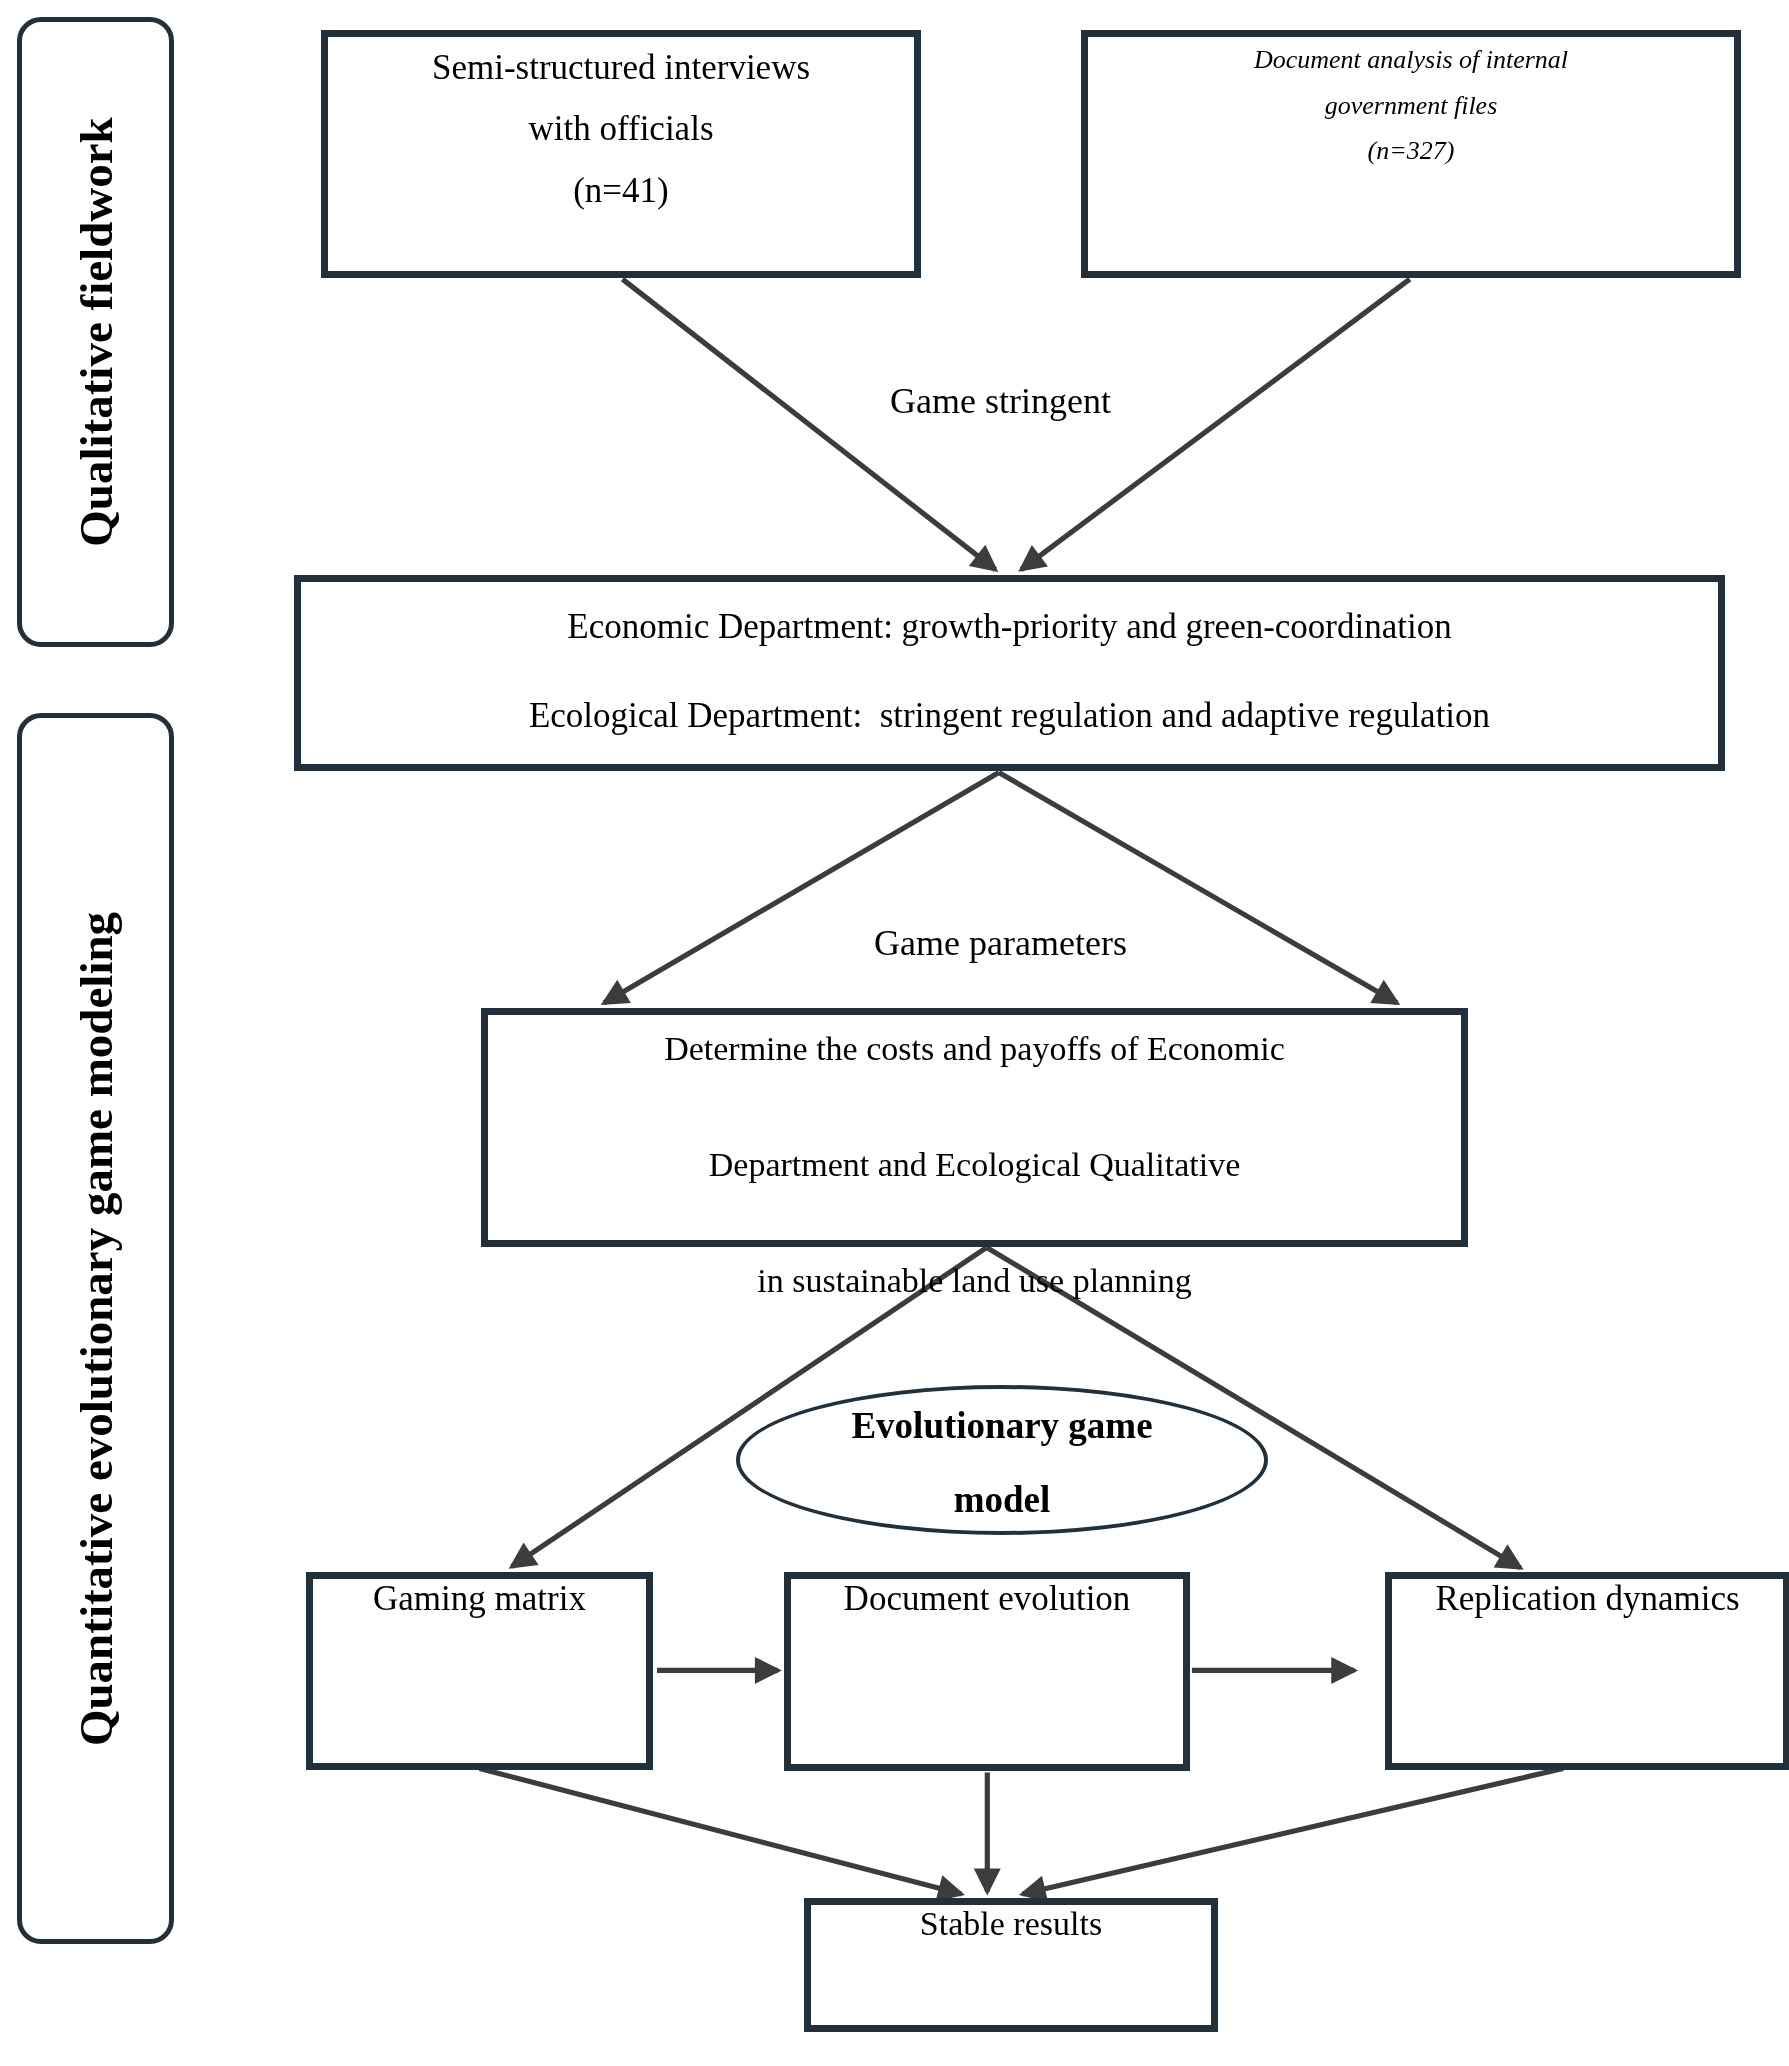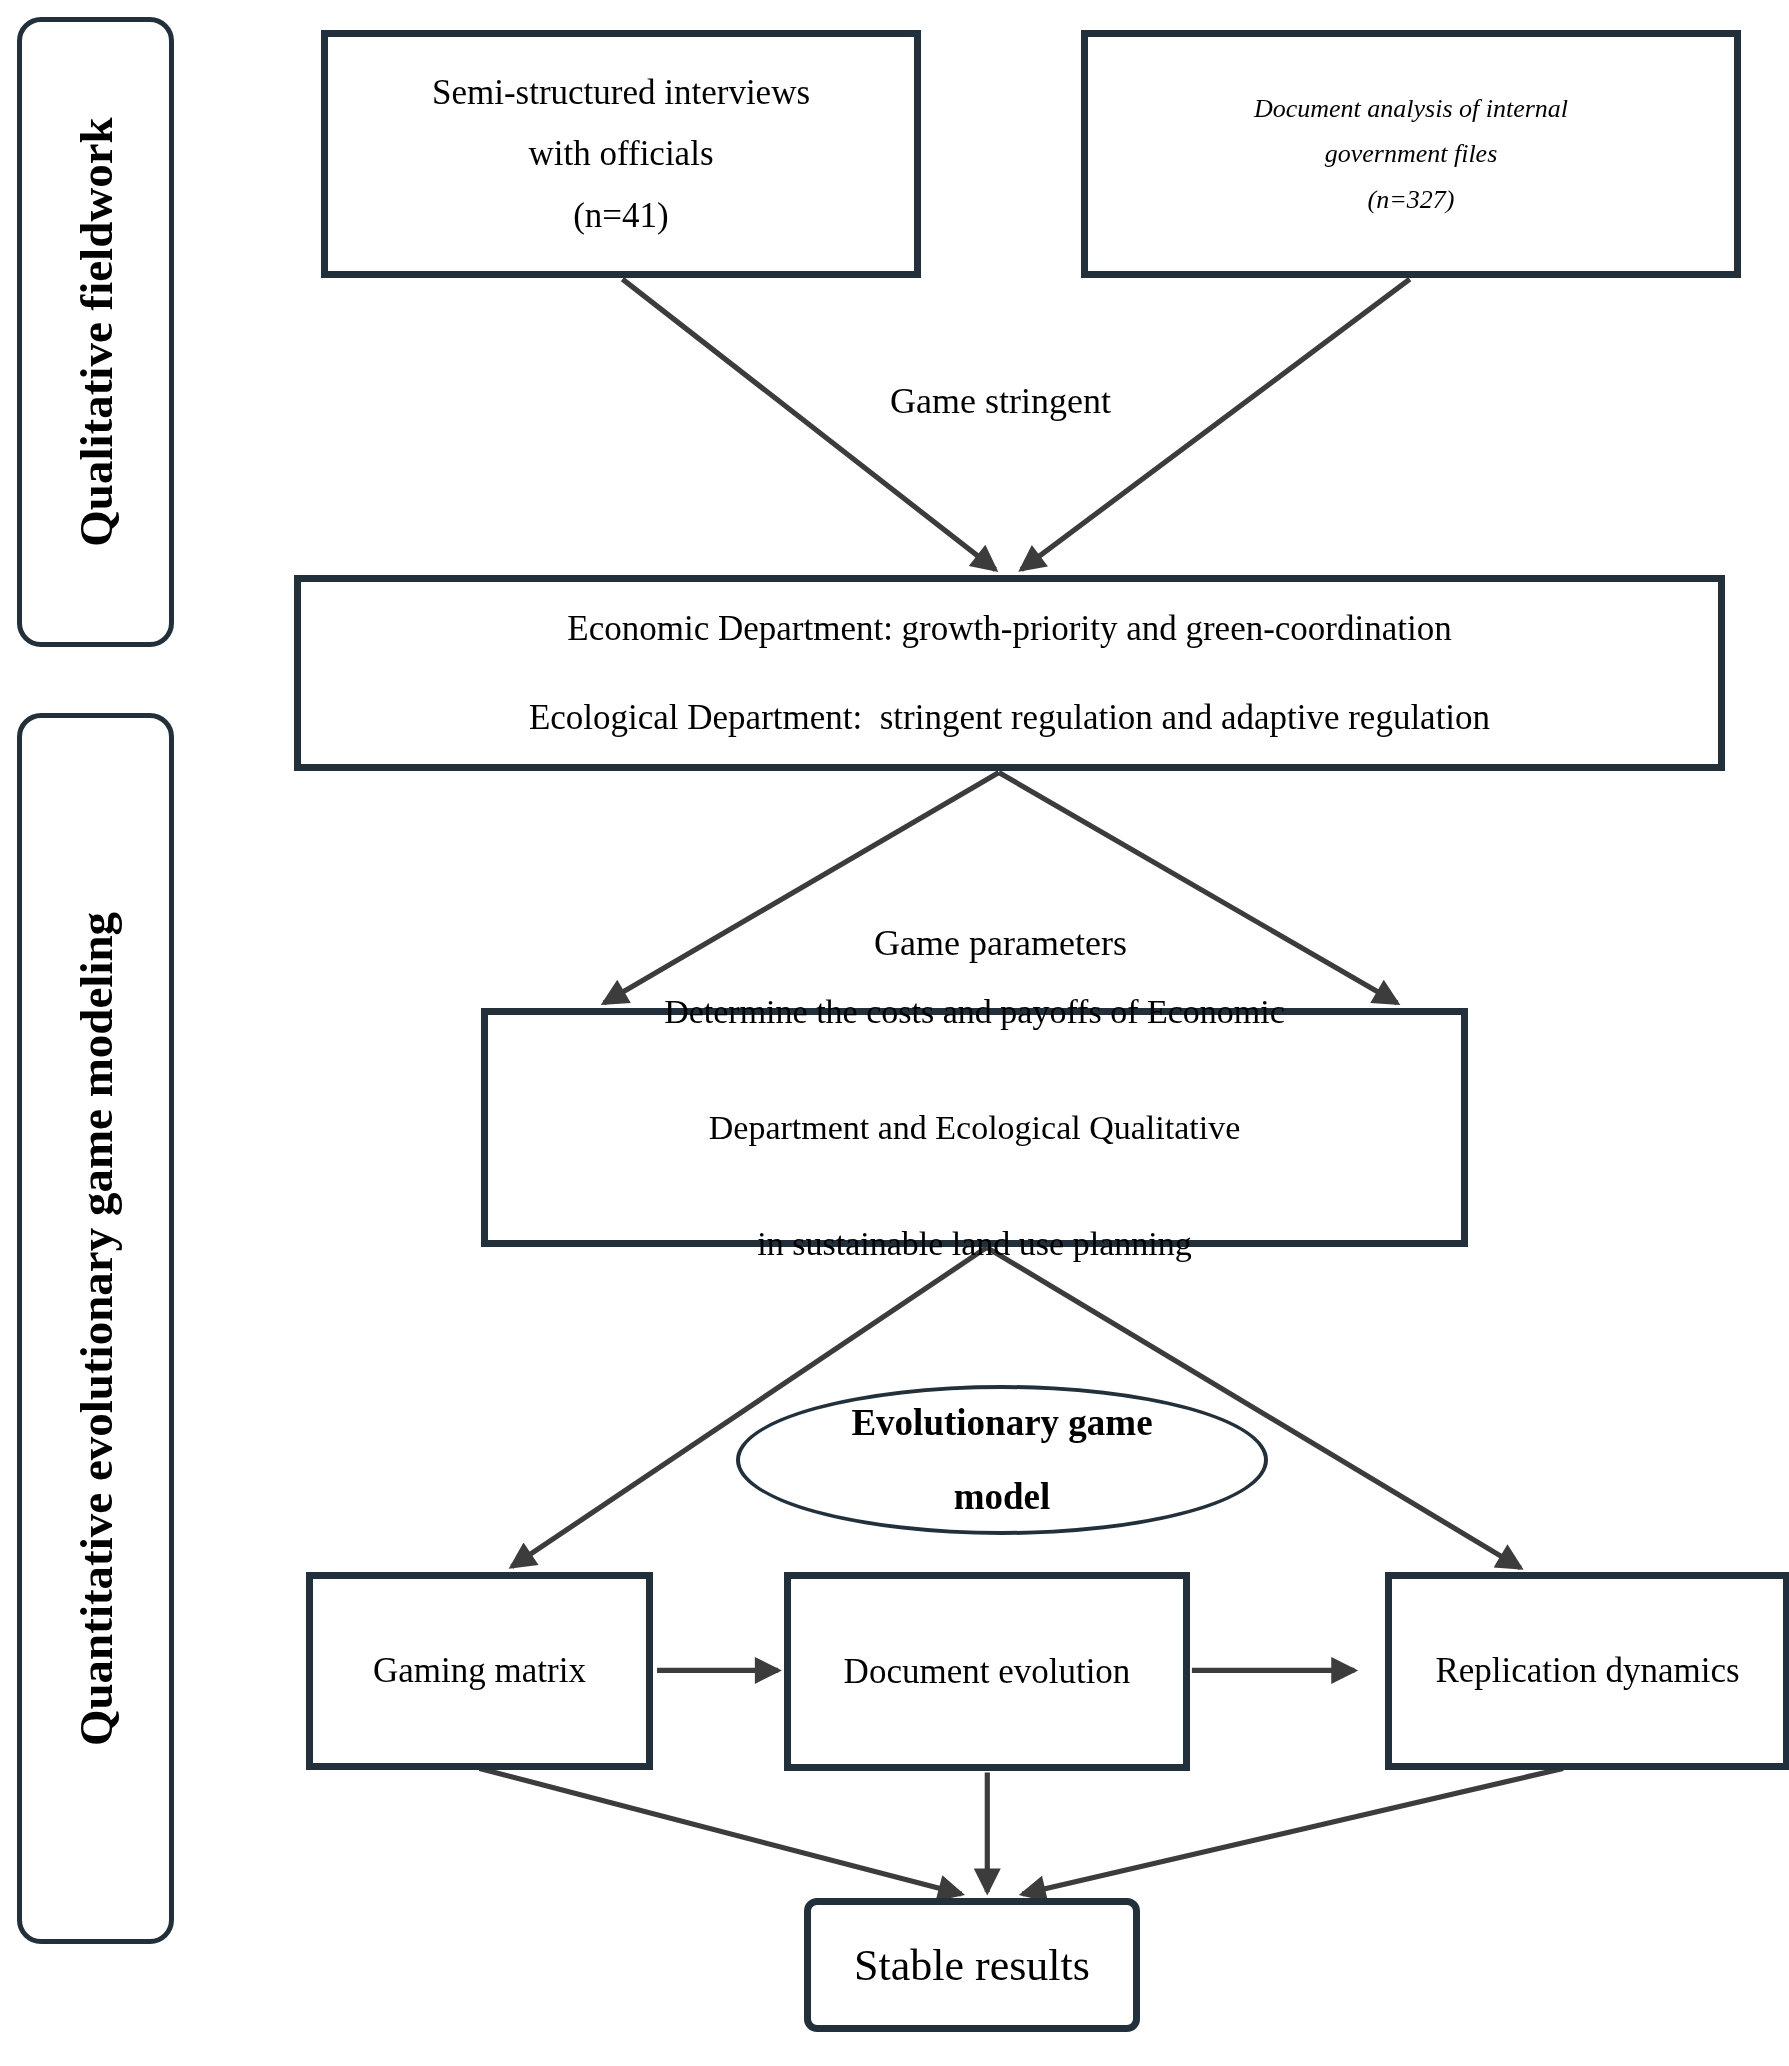--- a/index.html
+++ b/index.html
@@ -17,21 +17,21 @@
     color:var(--text);
     overflow:hidden;
   }
   #arrow-layer{position:absolute;left:0;top:0;width:1789px;height:2066px;}
   .fbox{
     position:absolute;
     box-sizing:border-box;
     border:7px solid var(--border);
     background:#ffffff;
     display:flex;flex-direction:column;
-    align-items:center;justify-content:center;
+    align-items:center;
     text-align:center;
   }
   .tline{white-space:pre;display:block;}
   .side{
     position:absolute;box-sizing:border-box;
     border:5.8px solid var(--border);
     border-radius:24px;
     background:#ffffff;
     display:flex;align-items:center;justify-content:center;
     overflow:visible;
@@ -56,21 +56,21 @@
   #label-game-parameters{left:770px;top:922px;width:461px;}
   #box-determine{left:481px;top:1008px;width:987px;height:239px;font-size:34px;line-height:2.0;gap:48px;}
   #ellipse-model{
     left:736px;top:1385px;width:532px;height:150px;
     border-width:4.6px;border-radius:50%;
     font-weight:bold;font-size:37px;line-height:2.0;
   }
   #box-gaming{left:306px;top:1572px;width:347px;height:198px;font-size:35px;}
   #box-strategy{left:784px;top:1572px;width:406px;height:199px;font-size:35px;}
   #box-replication{left:1361px;top:1572px;width:405px;height:198px;font-size:35px;margin-left:24px;}
-  #box-stable{left:804px;top:1898px;width:336px;height:134px;font-size:44px;border-radius:13px;}
+  #box-stable{left:804px;top:1898px;width:414px;height:134px;font-size:34px;}
   #sidebar-qualitative{left:17.3px;top:17.3px;width:157px;height:630px;}
   #sidebar-quantitative{left:17.3px;top:713px;width:157px;height:1231px;}
 </style>
 </head>
 <body>
 
 <div id="canvas">
 
   <svg id="arrow-layer" viewBox="0 0 3104 3584" xmlns="http://www.w3.org/2000/svg">
     <defs>

